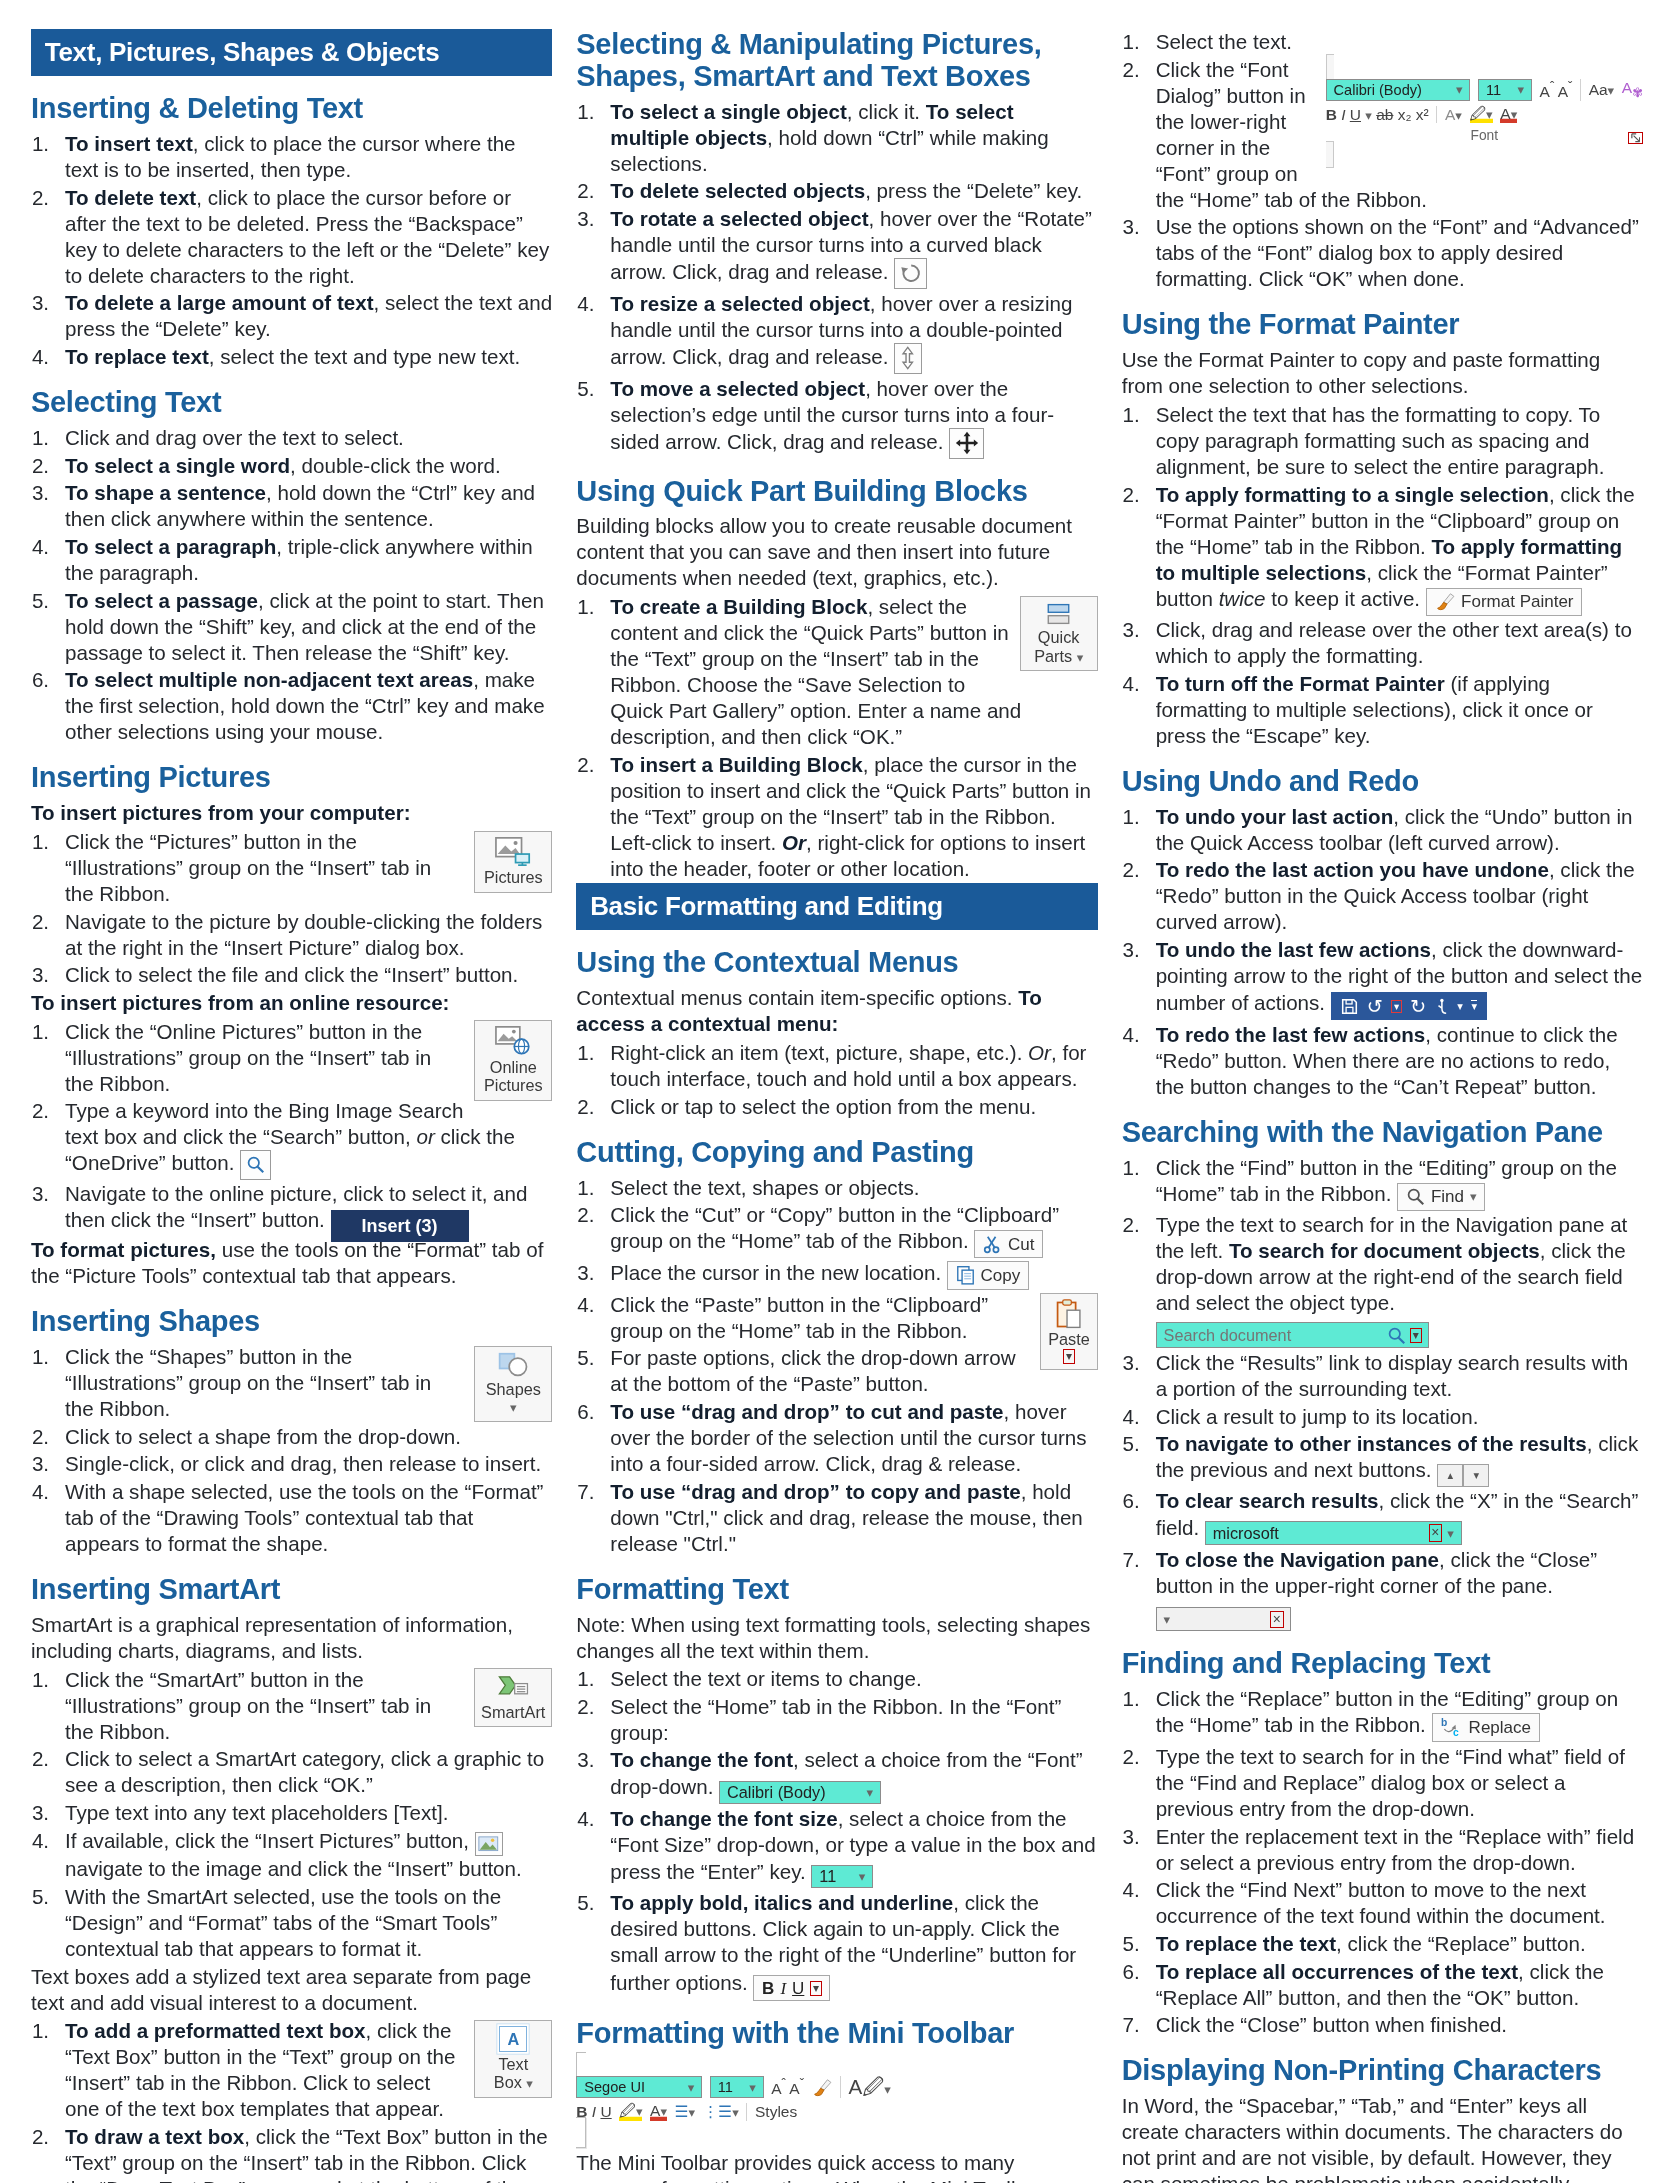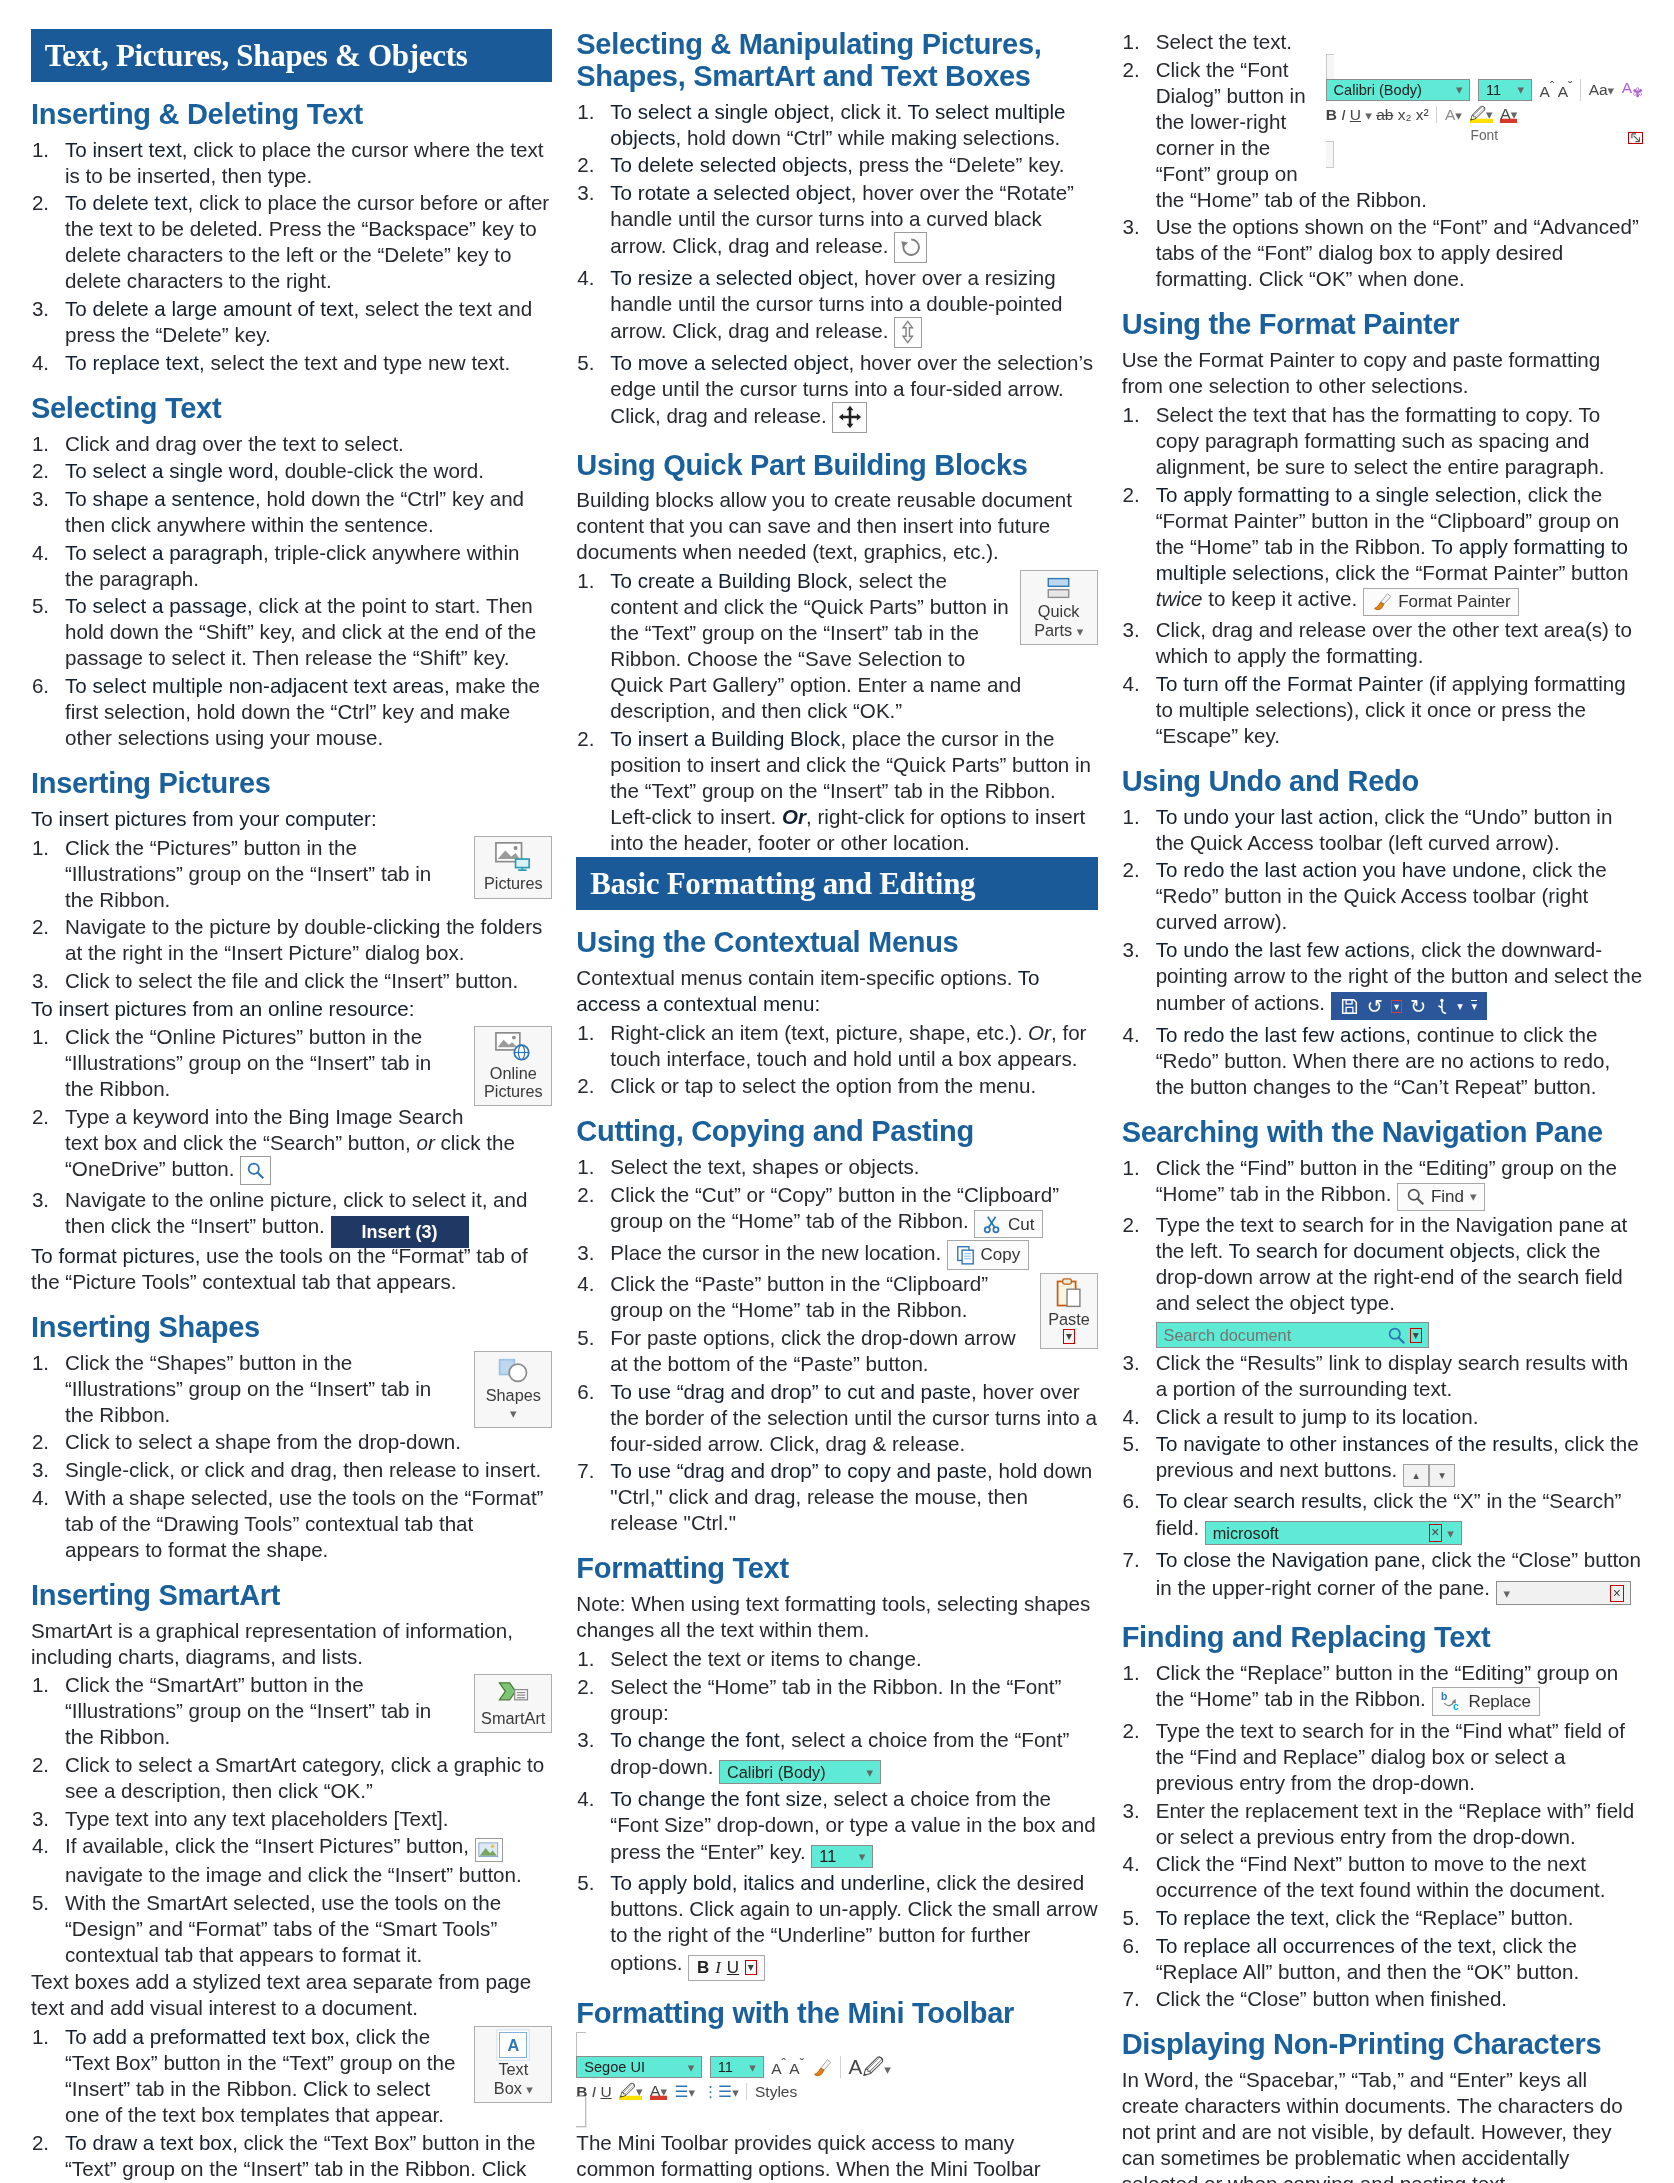--- a/index.html
+++ b/index.html
@@ -4,33 +4,33 @@
 <style>
   html,body{margin:0;padding:0;background:#fff;}
   #page{
     width:1674px;height:2184px;box-sizing:border-box;background:#fff;
     padding:29px 31px 17px 31px;display:flex;gap:24px;overflow:hidden;
     font-family:"Liberation Sans","DejaVu Sans",sans-serif;
     color:#26292e;font-size:20.6px;line-height:26px;
   }
   .column{flex:1;min-width:0;}
   .banner{
-    background:#1a5a99;color:#fff;font-weight:700;font-size:31px;line-height:1.15;
-    padding:8.6px 13.8px;margin:0 0 12px 0;clear:both;letter-spacing:-0.3px;font-family:Liberation Serif, serif;
+    background:#1a5a99;color:#fff;font-weight:700;font-size:26px;line-height:1.15;
+    padding:8.6px 13.8px;margin:0 0 12px 0;clear:both;letter-spacing:-0.3px;
   }
   h2.h{
     color:#1a609c;font-size:29px;line-height:1.1;font-weight:700;
     margin:17px 0 6px 0;clear:both;letter-spacing:-0.3px;
   }
   .section:first-child h2.h, .column > .section:first-child h2.h{margin-top:0;}
   p.p{margin:0 0 2.6px 0;}
   ol.steps{list-style:none;margin:0 0 1.7px 0;padding:0;counter-reset:li;}
   ol.steps li{counter-increment:li;position:relative;padding-left:34px;margin:0 0 1.7px 0;}
   ol.steps li::before{content:counter(li) ".";position:absolute;left:0.9px;top:0;}
-  .b{font-weight:400;color:#131f2e;text-align:center;}
+  .b{font-weight:700;color:#131f2e;text-align:center;}
   .i{font-style:italic;}
   .bi{font-weight:700;font-style:italic;color:#131f2e;}
   
   .ic{display:inline-block;vertical-align:middle;line-height:1;}
   .fR{float:right;margin:1.7px 0 5.2px 10.3px;}
   .blockIc{display:block;margin:1.7px 0 8.6px 0;}
   .btnlg{
     display:inline-flex;flex-direction:column;align-items:center;gap:2.6px;
     border:0.9px solid #adadad;background:#f7f7f7;padding:5.2px 6px;min-width:64px;
     font-size:16.3px;color:#3a3a3a;text-align:center;line-height:1.12;

